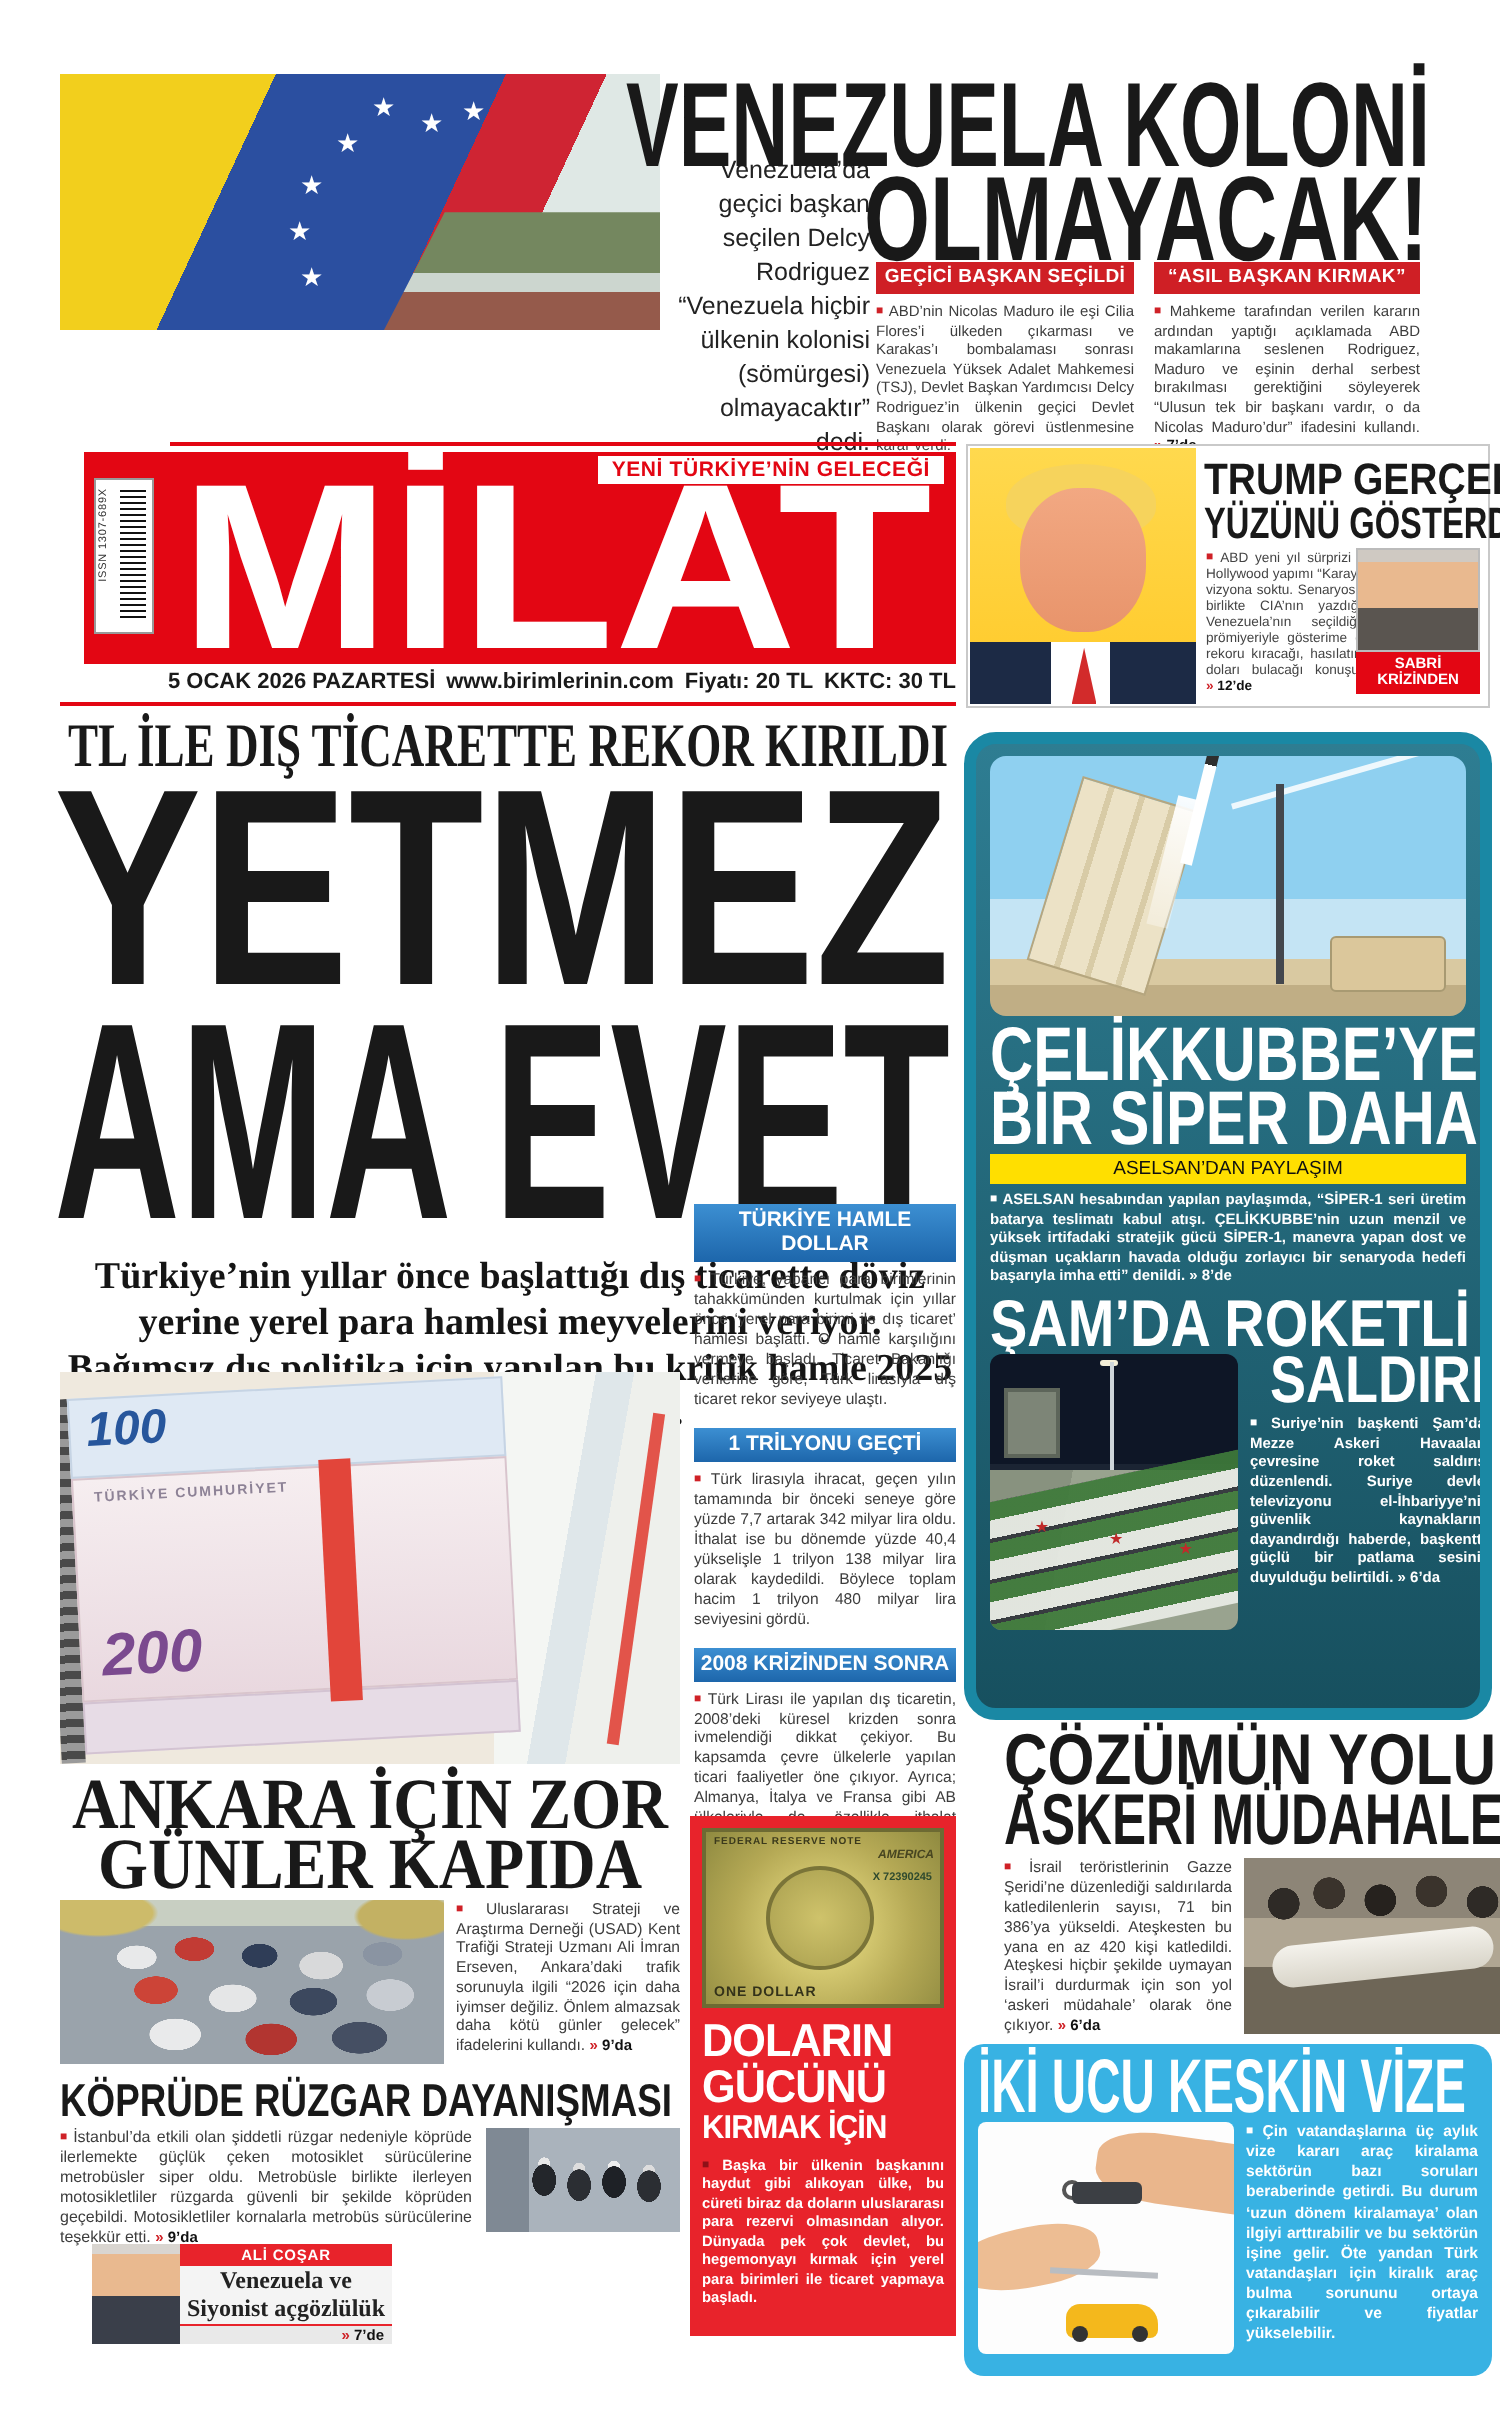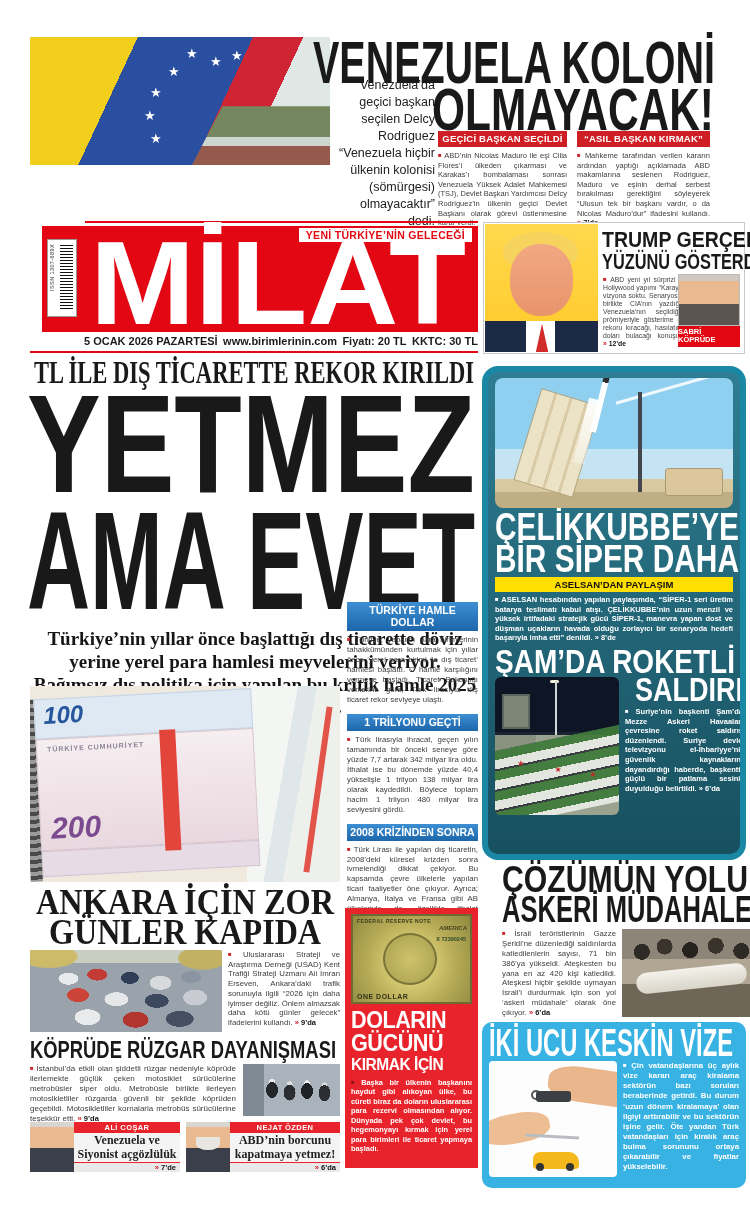--- a/index.html
+++ b/index.html
@@ -53,21 +53,21 @@
 .t-suit{position:absolute;left:0;bottom:0;width:100%;height:24%;
   background:linear-gradient(90deg,#1c2a45 0 36%,#fff 36% 62%,#1c2a45 62%)}
 .t-tie{position:absolute;left:45%;bottom:0;width:11%;height:22%;background:#d22b2b;
   clip-path:polygon(50% 0,100% 100%,0 100%)}
 .trump-body{position:absolute;left:119px;top:53px;width:128px;font-size:6.8px;line-height:1.18;
   color:#444;text-align:justify}
 .chip{position:absolute;width:62px}
 .chip .cphoto{height:52px;border:1px solid #bbb;background:
   linear-gradient(180deg,#cfc9c2 0 12%,#e9b98f 12% 58%,#5a5550 58%)}
 .chip .clabel{background:#e30613;color:#fff;font-weight:bold;font-size:7.5px;line-height:1.15;
-  padding:2px 0}
+  text-align:center;padding:2px 0}
 
 .deck{left:32px;top:628px;width:446px;font-family:"Liberation Serif",serif;font-weight:bold;
   font-size:19px;line-height:1.2;text-align:center;color:#151515}
 
 .money-photo{left:30px;top:686px;width:310px;height:196px;overflow:hidden;background:#efe9de}
 .m-right{position:absolute;right:0;top:0;width:30%;height:100%;
   background:linear-gradient(100deg,#f4f6f3 0 40%,#dfe7ea 40% 55%,#eef0ec 55%)}
 .m-strap2{position:absolute;right:6%;top:10%;width:6px;height:85%;background:#e2544a;transform:rotate(8deg)}
 .m-stack{position:absolute;left:-4px;top:8px;width:230px;height:182px;transform:rotate(-3deg)}
 .m-edge{position:absolute;left:0;top:0;width:12px;height:100%;
@@ -152,21 +152,21 @@
   transform:rotate(17deg);border:1px solid #b5a67f}
 .ms-smoke{position:absolute;left:36%;bottom:34%;width:11px;height:66px;
   background:linear-gradient(rgba(255,255,255,.95),rgba(255,255,255,.35));transform:rotate(14deg)}
 .ms-missile{position:absolute;left:43%;bottom:58%;width:6px;height:58px;
   background:linear-gradient(#2e2e2e 0 12%,#fff 12%);transform:rotate(14deg)}
 .ms-mast{position:absolute;left:60%;bottom:12%;width:4px;height:100px;background:#43474d}
 .ms-truck{position:absolute;right:4%;bottom:9%;width:58px;height:28px;background:#dbc79b;
   border:1px solid #a89a72;border-radius:3px}
 .teal-row{display:flex;gap:6px;margin-top:2px}
 .celik-lede{width:100px;font-weight:bold;font-size:10.5px;line-height:1.22;color:#fff;text-align:right}
-.yellow-tag{background:#ffdf00;color:#101010;font-weight:bold;font-size:9.5px;text-align:center;
+.yellow-tag{background:#ffdf00;color:#101010;font-weight:normal;font-size:9.5px;text-align:center;
   padding:2px 0;margin-bottom:3px}
 .teal-bt{color:#fff;font-weight:bold;font-size:7.5px;line-height:1.28;text-align:justify}
 .sam-photo{flex:none;position:relative;width:124px;height:138px;border-radius:6px;overflow:hidden;
   background:linear-gradient(180deg,#0e1626 0 40%,#1b2433 40% 48%,#2e3a42 48%)}
 .sam-wall{position:absolute;left:0;bottom:0;width:100%;height:58%;
   background:linear-gradient(100deg,#88927f 0 30%,#99a38f 30%)}
 .sam-flag{position:absolute;left:-12%;bottom:2%;width:130%;height:54%;transform:rotate(-12deg);
   background:repeating-linear-gradient(180deg,#3e7a3a 0 9px,#e9ece6 9px 18px,#30343a 18px 20px);opacity:.92}
 .sam-star{position:absolute;color:#c02a2a;font-size:8px}
 .sam-tower{position:absolute;left:6%;top:12%;width:22%;height:26%;background:#7d8577;border:2px solid #5d655a}
@@ -267,21 +267,21 @@
     </svg>
     <svg style="position:absolute;left:118px;top:29px" width="162" height="20">
       <text x="0" y="17" font-size="22" textLength="158" lengthAdjust="spacingAndGlyphs">YÜZÜNÜ GÖSTERDİ</text>
     </svg>
     <p class="trump-body"><i class="bullet">■</i><span>ABD yeni yıl sürprizi olarak 3 Ocak’ta Hollywood yapımı “Karayip Korsanı” filmini vizyona soktu. Senaryosunu küreselcilerle birlikte CIA’nın yazdığı, plato olarak Venezuela’nın seçildiği film, dünya prömiyeriyle gösterime girdi. Filmin gişe rekoru kıracağı, hasılatının ise 30 trilyon doları bulacağı konuşulmaya başlandı.</span>
       <span class="ref" style="font-size:6.8px"><span class="arw">»</span> <span>12’de</span></span></p>
     <div class="chip" style="right:4px;bottom:6px">
       <div class="cphoto"></div>
       <div class="clabel">
         <span>SABRİ</span><br>
-        <span>KÖPRÜDE</span>
+        <span>KRİZİNDEN</span>
       </div>
     </div>
   </div>
 
   <svg class="abs" style="left:34px;top:358px" width="444" height="30">
     <text class="serif" x="0" y="25" font-size="31" fill="#c51f2c" textLength="440" lengthAdjust="spacingAndGlyphs">TL İLE DIŞ TİCARETTE REKOR KIRILDI</text>
   </svg>
   <svg class="abs" style="left:27px;top:388px" width="452" height="112">
     <text x="0" y="104" font-size="140" textLength="448" lengthAdjust="spacingAndGlyphs">YETMEZ</text>
   </svg>
@@ -354,31 +354,25 @@
   <svg class="abs" style="left:30px;top:1040px" width="310" height="20">
     <text x="0" y="18" font-size="23" textLength="306" lengthAdjust="spacingAndGlyphs">KÖPRÜDE RÜZGAR DAYANIŞMASI</text>
   </svg>
   <div class="abs kopru-row">
     <p class="kopru-text"><i class="bullet">■</i><span>İstanbul’da etkili olan şiddetli rüzgar nedeniyle köprüde ilerlemekte güçlük çeken motosiklet sürücülerine metrobüsler siper oldu. Metrobüsle birlikte ilerleyen motosikletliler rüzgarda güvenli bir şekilde köprüden geçebildi. Motosikletliler kornalarla metrobüs sürücülerine teşekkür etti.</span>
       <span class="ref"><span class="arw">»</span> <span>9’da</span></span></p>
     <div class="kopru-photo"></div>
   </div>
 
   <div class="abs cards-row">
-    <div class="card" style="left:0;width:150px">
+    <div class="card" style="left:16px;width:150px">
       <div class="portrait"></div>
       <div class="cname">ALİ COŞAR</div>
       <div class="cquote">Venezuela ve Siyonist açgözlülük</div>
       <div class="cfoot"><span class="ref"><span class="arw">»</span> <span>7’de</span></span></div>
-    </div>
-    <div class="card" style="left:156px;width:154px">
-      <div class="portrait beard"></div>
-      <div class="cname">NEJAT ÖZDEN</div>
-      <div class="cquote">ABD’nin borcunu kapatmaya yetmez!</div>
-      <div class="cfoot"><span class="ref"><span class="arw">»</span> <span>6’da</span></span></div>
     </div>
   </div>
 
   <div class="abs teal-box">
     <div class="ms-photo">
       <div class="ms-contrail"></div>
       <div class="ms-launcher"></div>
       <div class="ms-smoke"></div>
       <div class="ms-missile"></div>
       <div class="ms-mast"></div>

